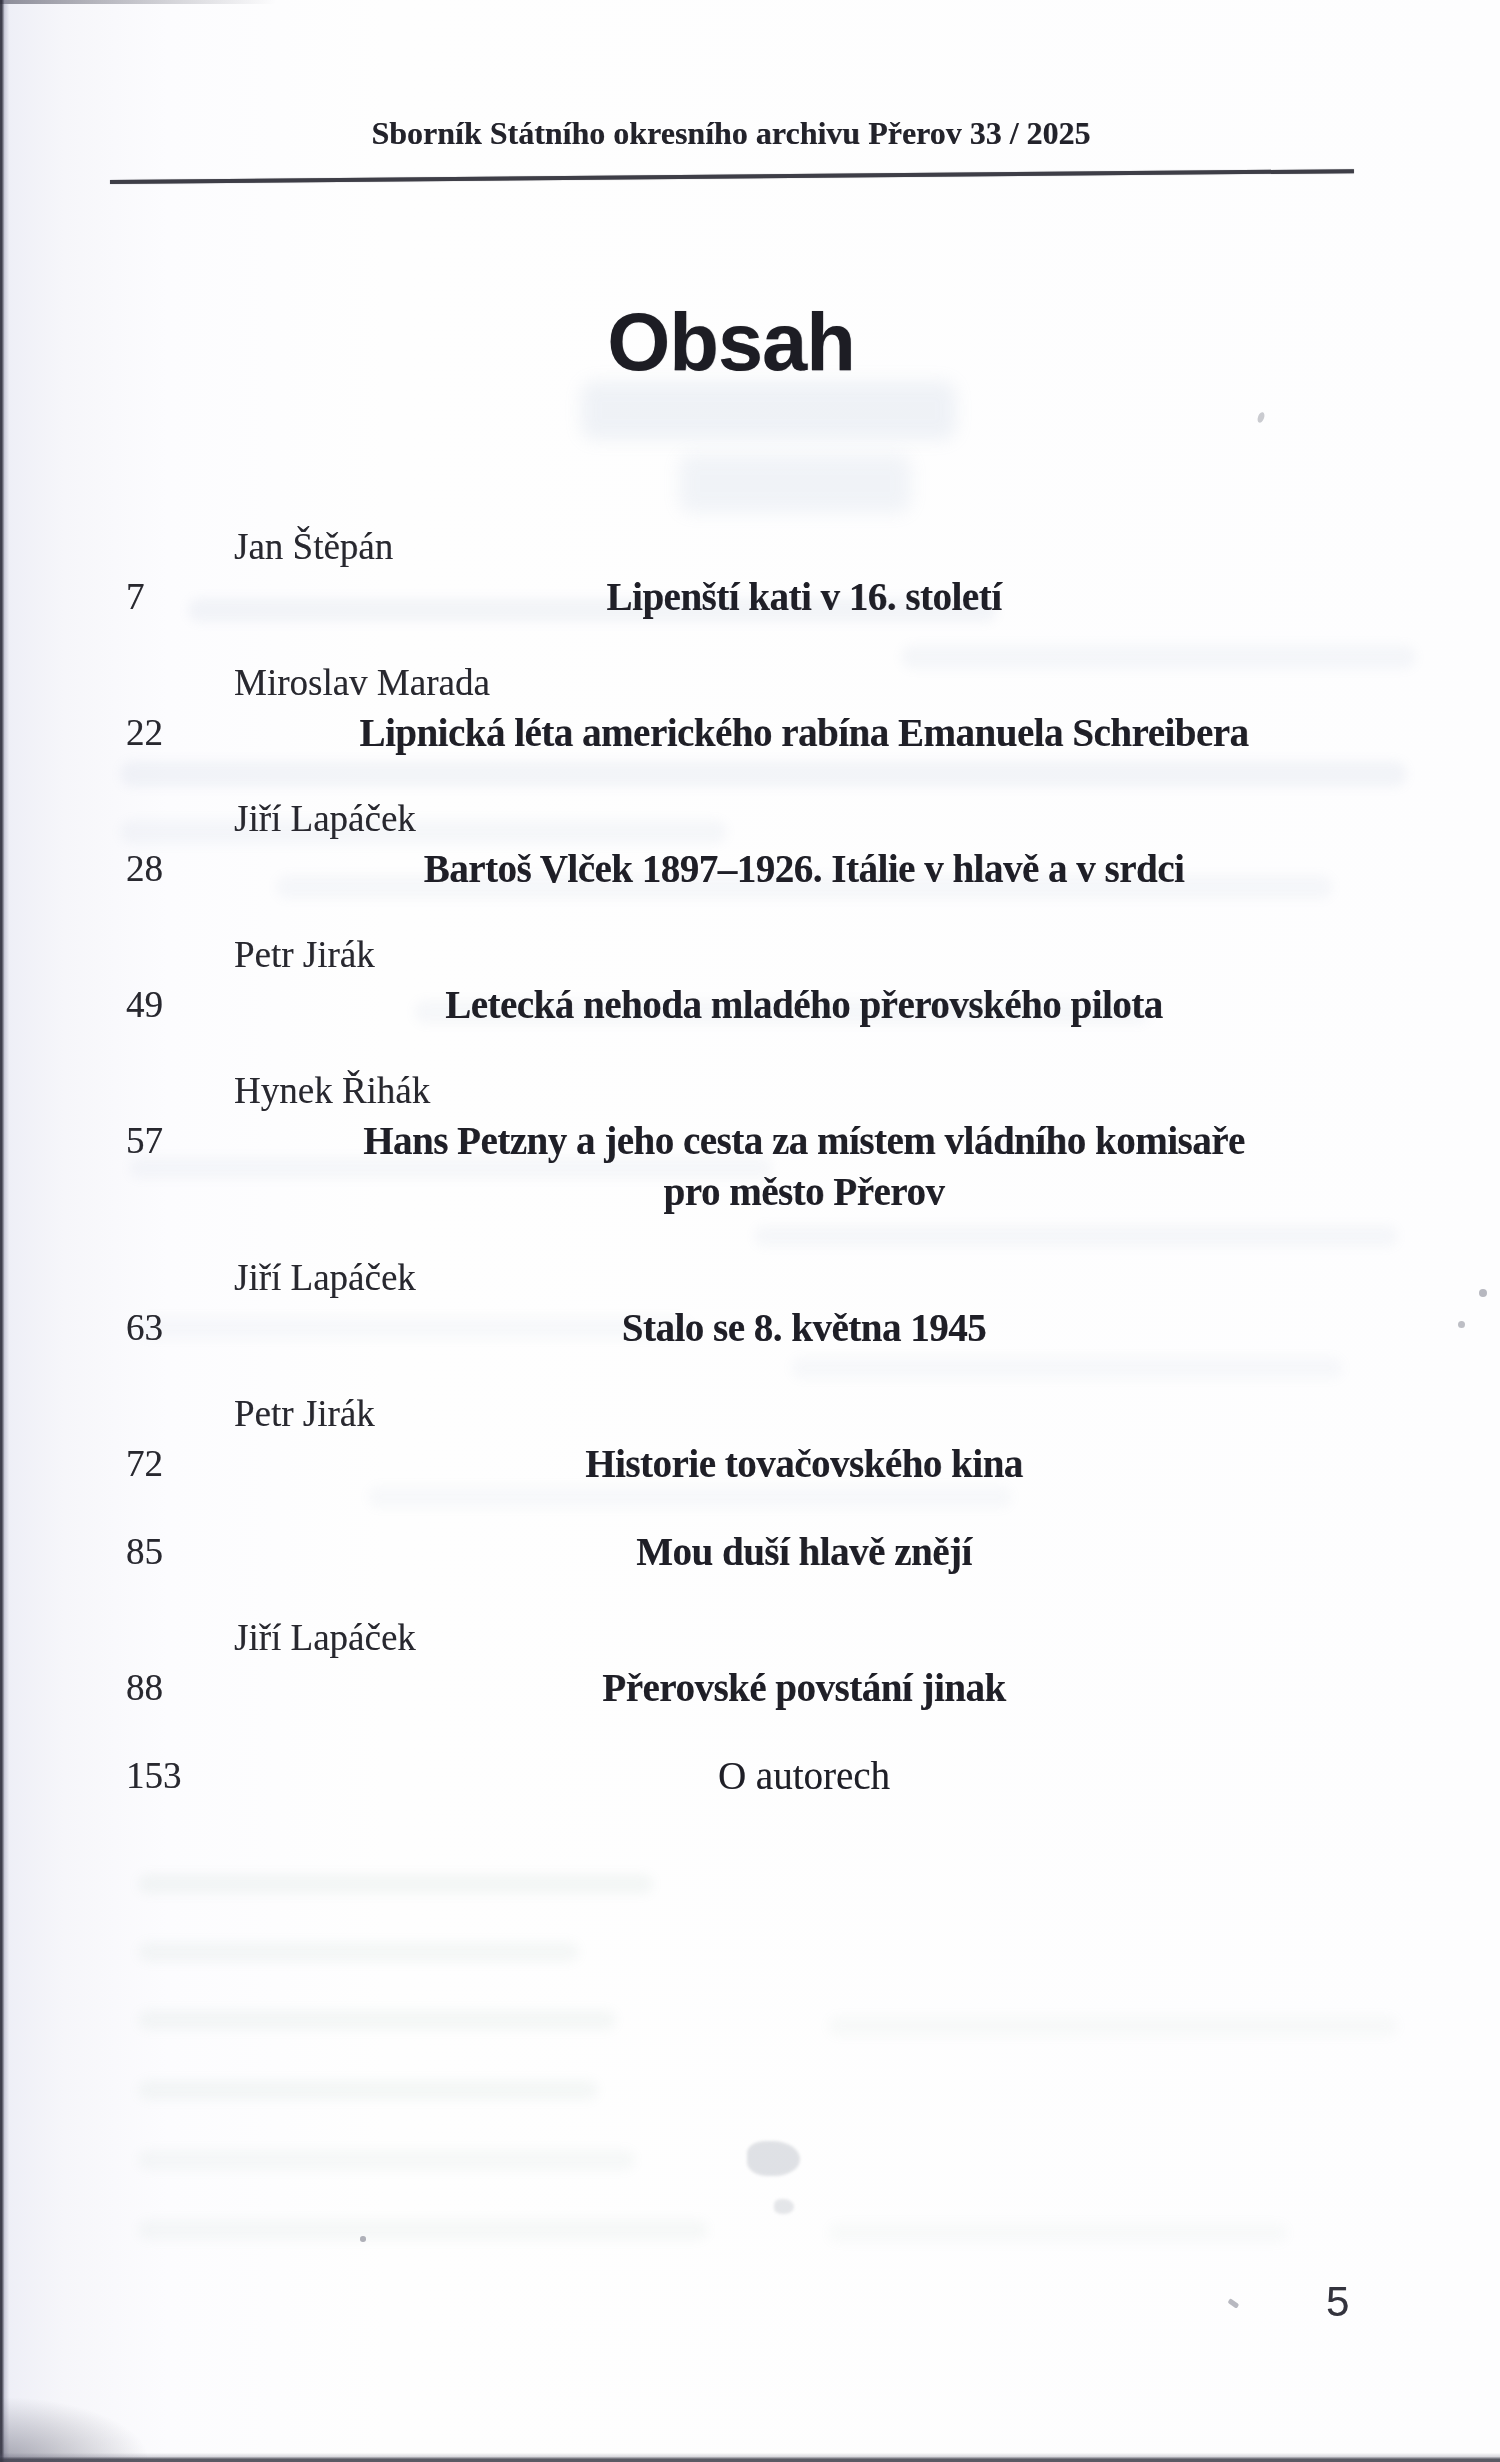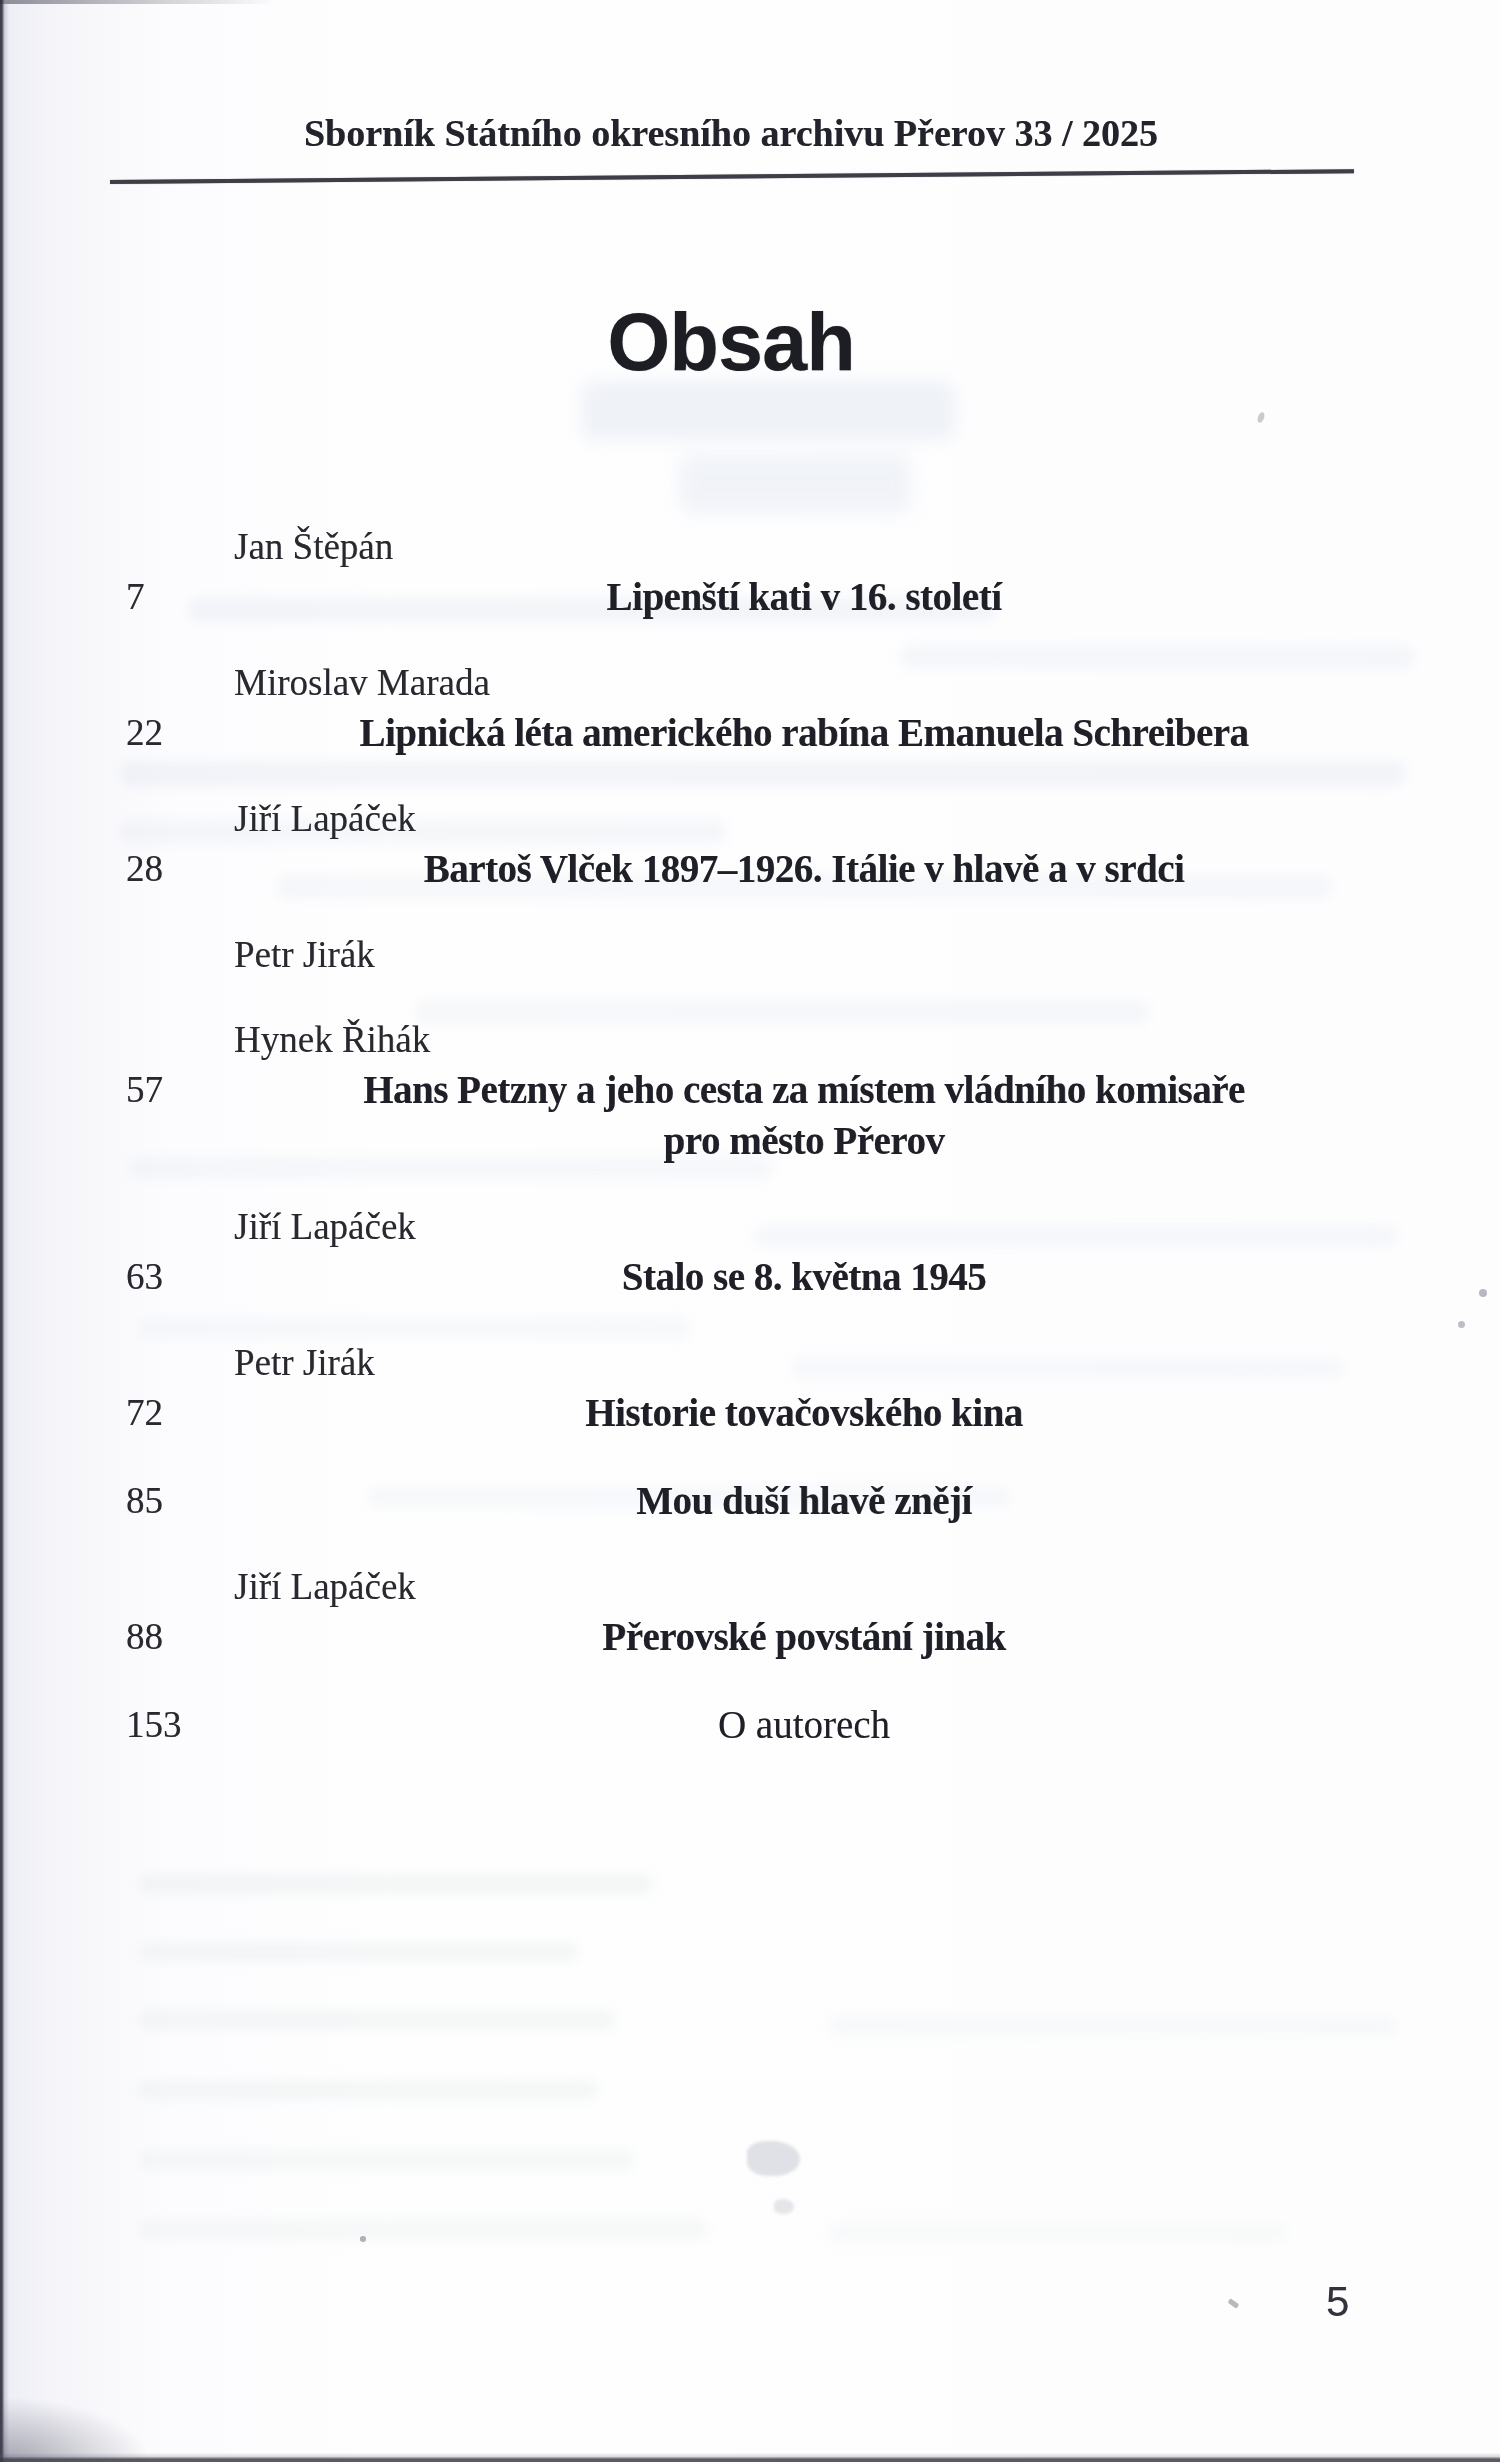--- a/index.html
+++ b/index.html
@@ -19,21 +19,21 @@
     background:linear-gradient(0deg,rgba(50,50,62,.8) 0px,rgba(50,50,62,.8) 2.8px,rgba(110,110,130,.25) 5.5px,rgba(0,0,0,0) 9.2px);}
   .edge-top{position:absolute;left:0;top:0;width:276px;height:3.7px;
     background:linear-gradient(90deg,rgba(60,60,76,.55),rgba(0,0,0,0));}
   .corner-bl{position:absolute;left:0;bottom:0;width:147px;height:64px;
     background:radial-gradient(ellipse at 0% 100%,rgba(70,70,88,.45),rgba(0,0,0,0) 72%);}
 
   
   .running-header{
     position:absolute;top:108px;left:0;width:1462px;
     text-align:center;
-    font-weight:700;font-size:38px;line-height:51px;
+    font-weight:700;font-size:32px;line-height:51px;
     letter-spacing:0px;color:#23232b;
     text-shadow:0.3px 0.3px 0.6px rgba(25,25,35,.45);
   }
   .header-rule{
     position:absolute;left:110px;top:180px;width:1244px;height:3.7px;
     background:#3e3e47;transform:rotate(-0.5deg);transform-origin:left center;
     box-shadow:0 0 0.9px rgba(40,40,50,.6);
   }
 
   
@@ -147,20 +147,24 @@
   <div class="entry">
     <div class="author">Jiří Lapáček</div>
     <div class="title-row">
       <span class="num">28</span>
       <div class="title">Bartoš Vlček 1897–1926. Itálie v hlavě a v srdci</div>
     </div>
   </div>
 
   <div class="entry">
     <div class="author">Petr Jirák</div>
+    <div class="title-row">
+      <span class="num">49</span>
+      <div class="title">Letecká nehoda mladého přerovského pilota</div>
+    </div>
   </div>
 
   <div class="entry">
     <div class="author">Hynek Řihák</div>
     <div class="title-row">
       <span class="num">57</span>
       <div class="title">Hans Petzny a jeho cesta za místem vládního komisaře</div>
     <div class="title2">pro město Přerov</div>
         </div>
   </div>

